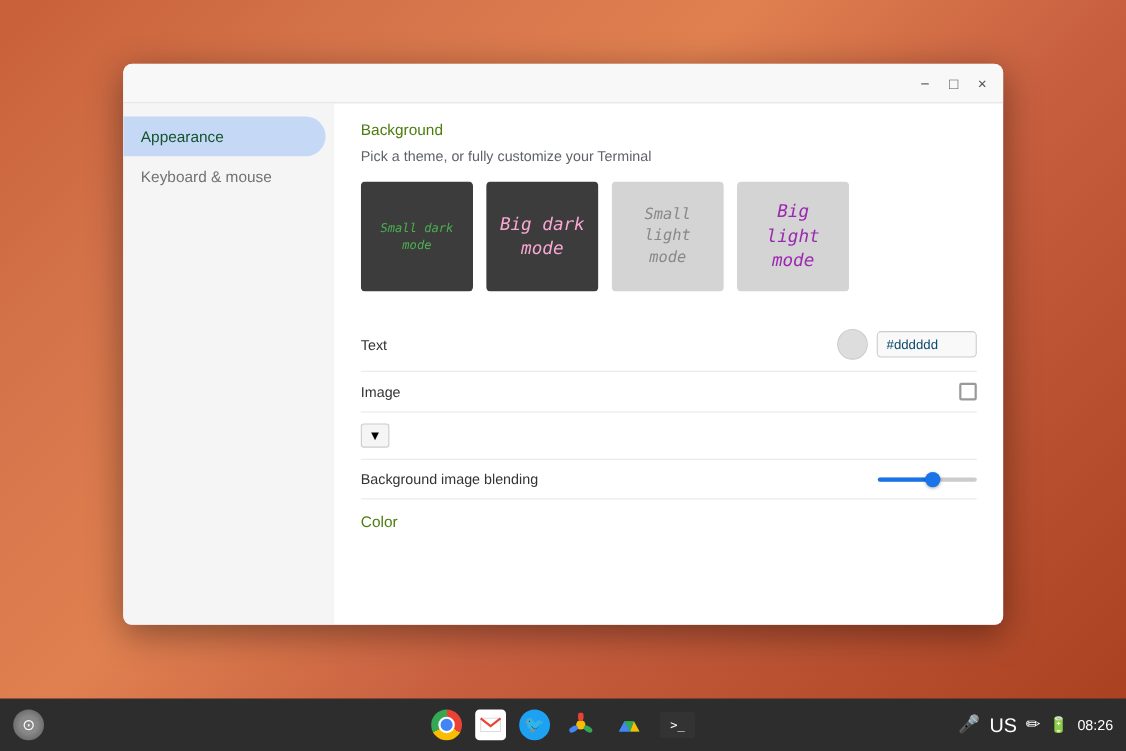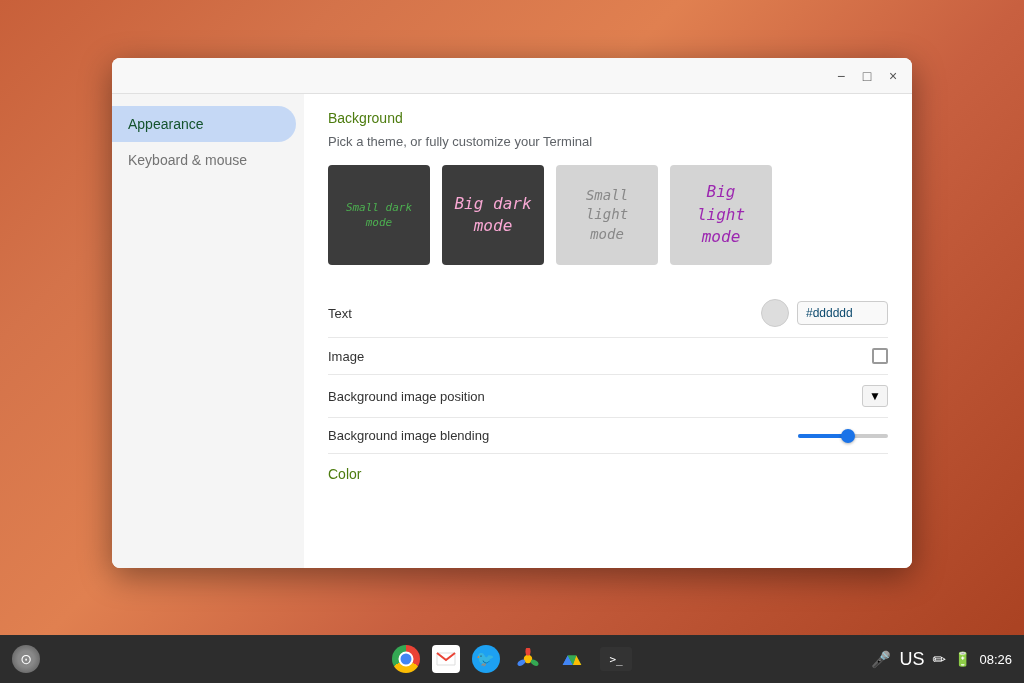--- a/index.html
+++ b/index.html
@@ -445,21 +445,20 @@
       </div>
 
       <div class="setting-row">
         <span class="setting-label">Image</span>
         <div class="setting-control">
           <div class="checkbox-control"></div>
         </div>
       </div>
 
       <div class="setting-row">
-        <span class="setting-label">Background image position</span>
         <div class="setting-control">
           <div class="select-control">
             <span>▼</span>
           </div>
         </div>
       </div>
 
       <div class="setting-row">
         <span class="setting-label">Background image blending</span>
         <div class="setting-control">

